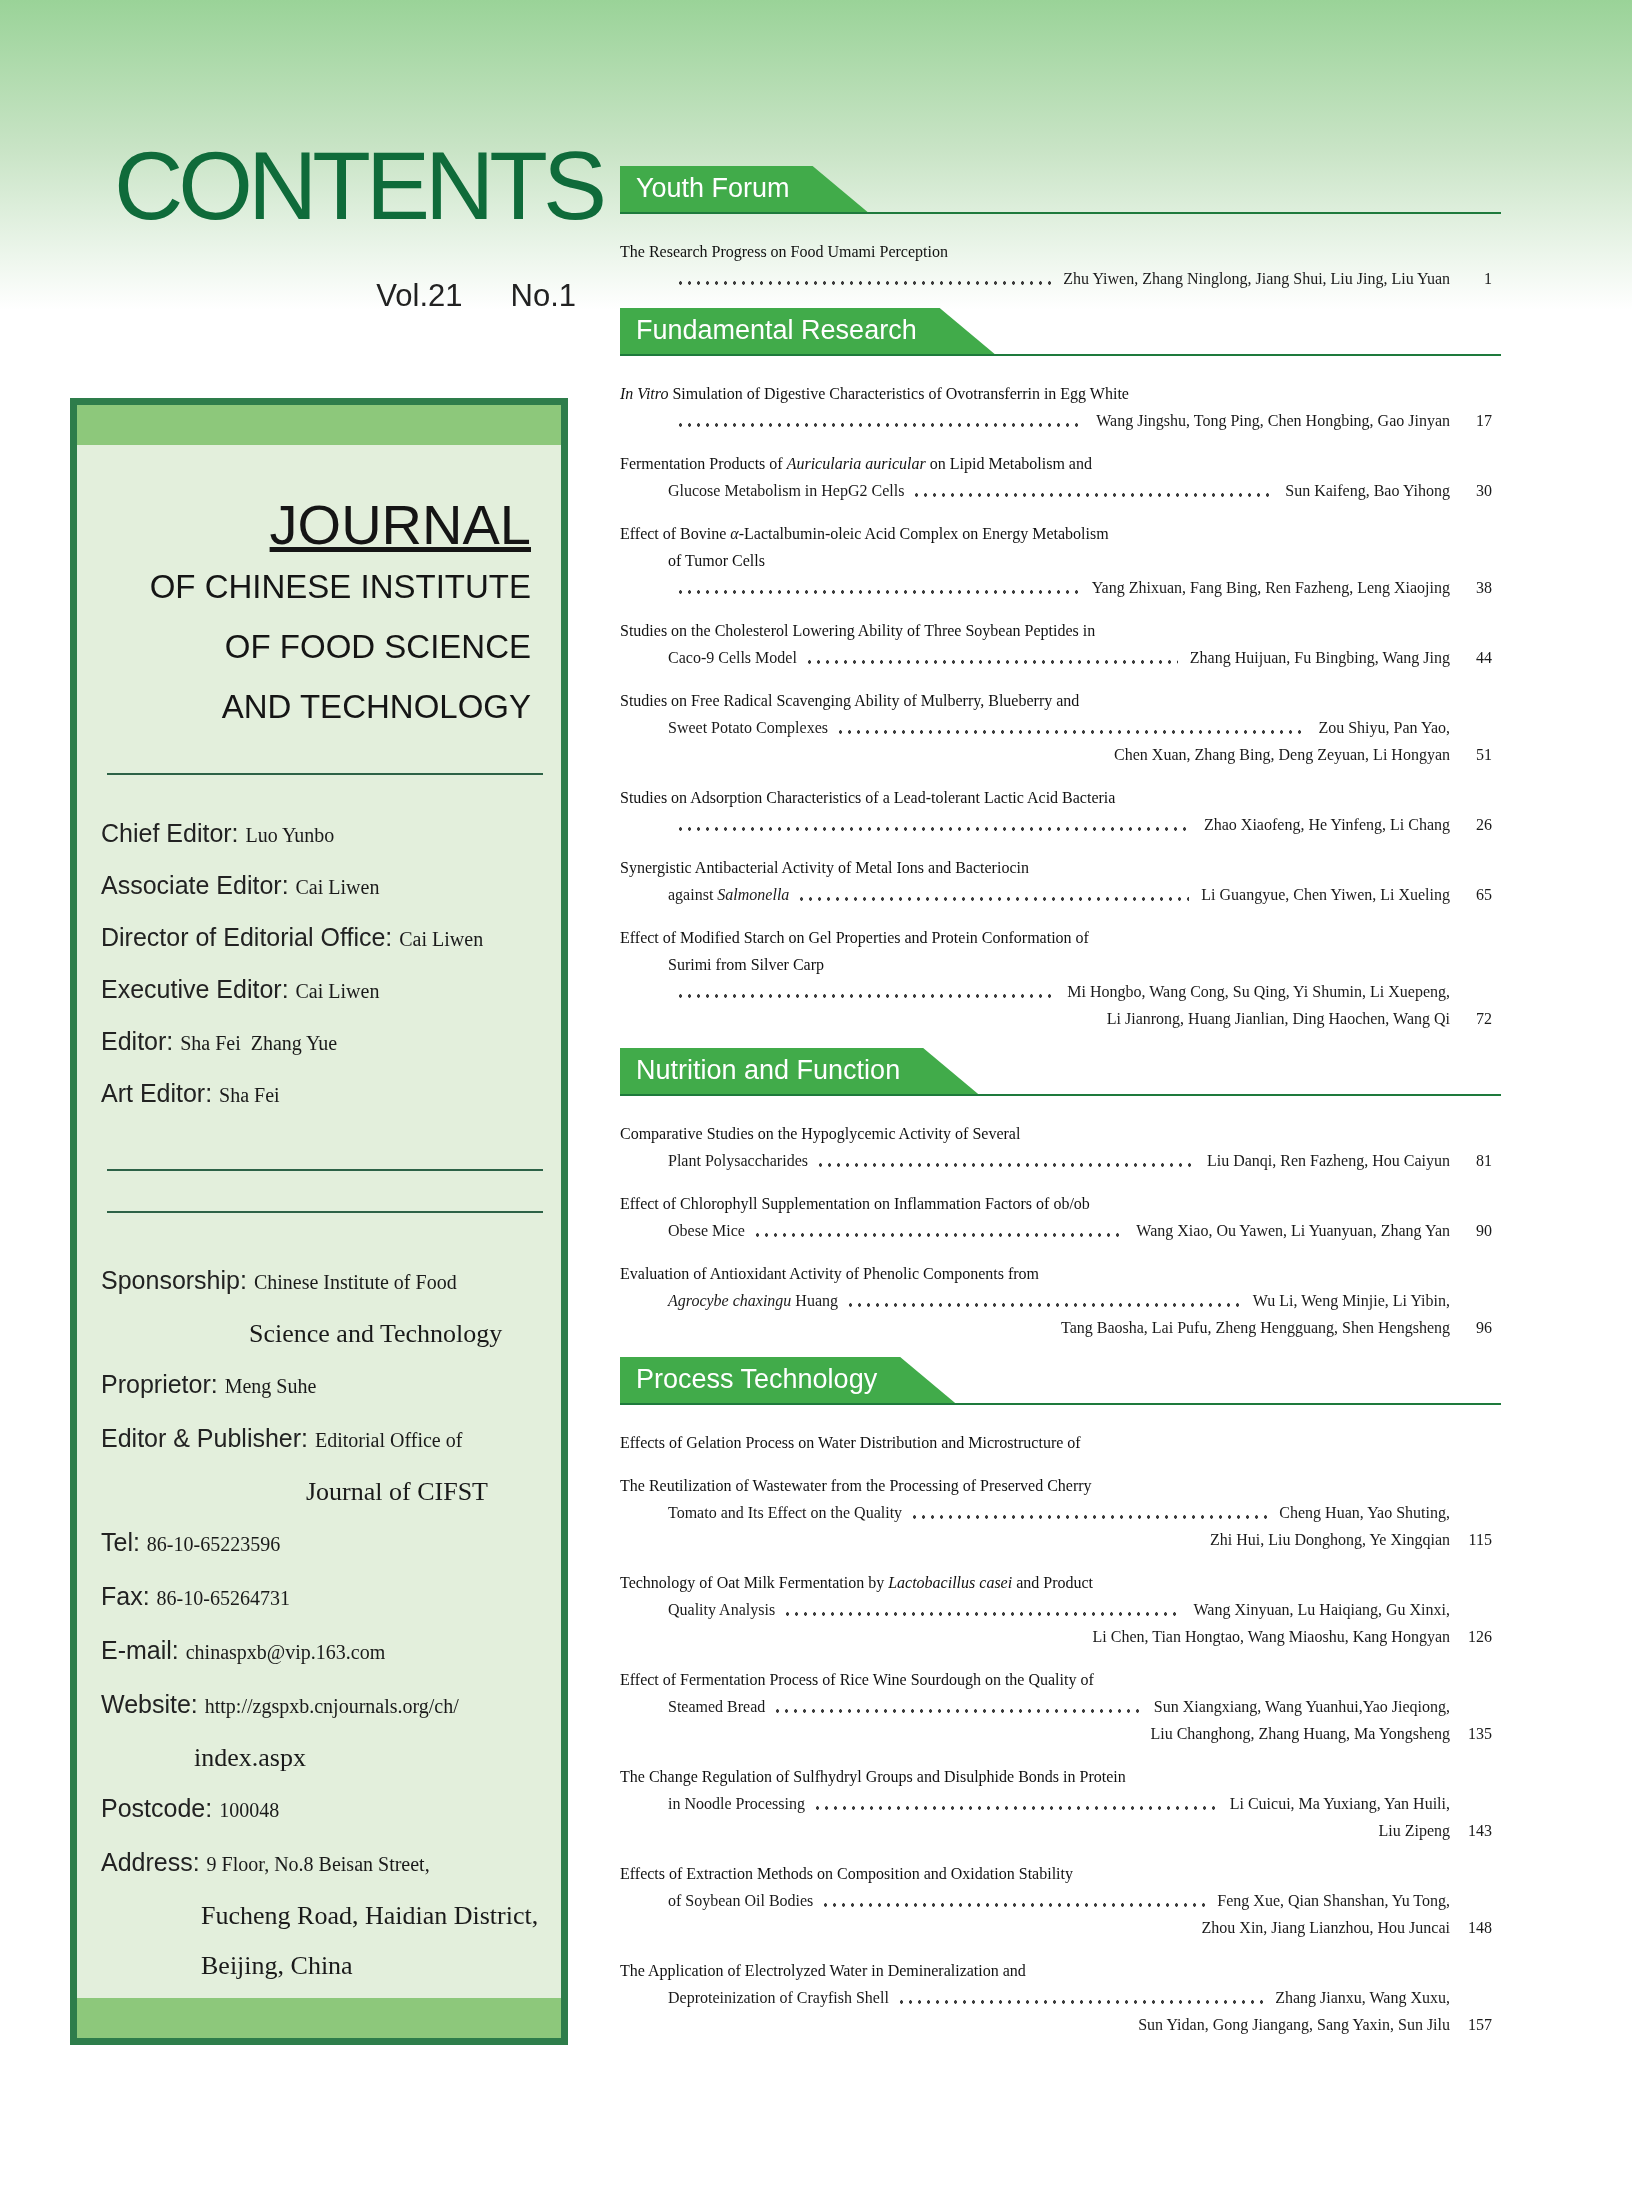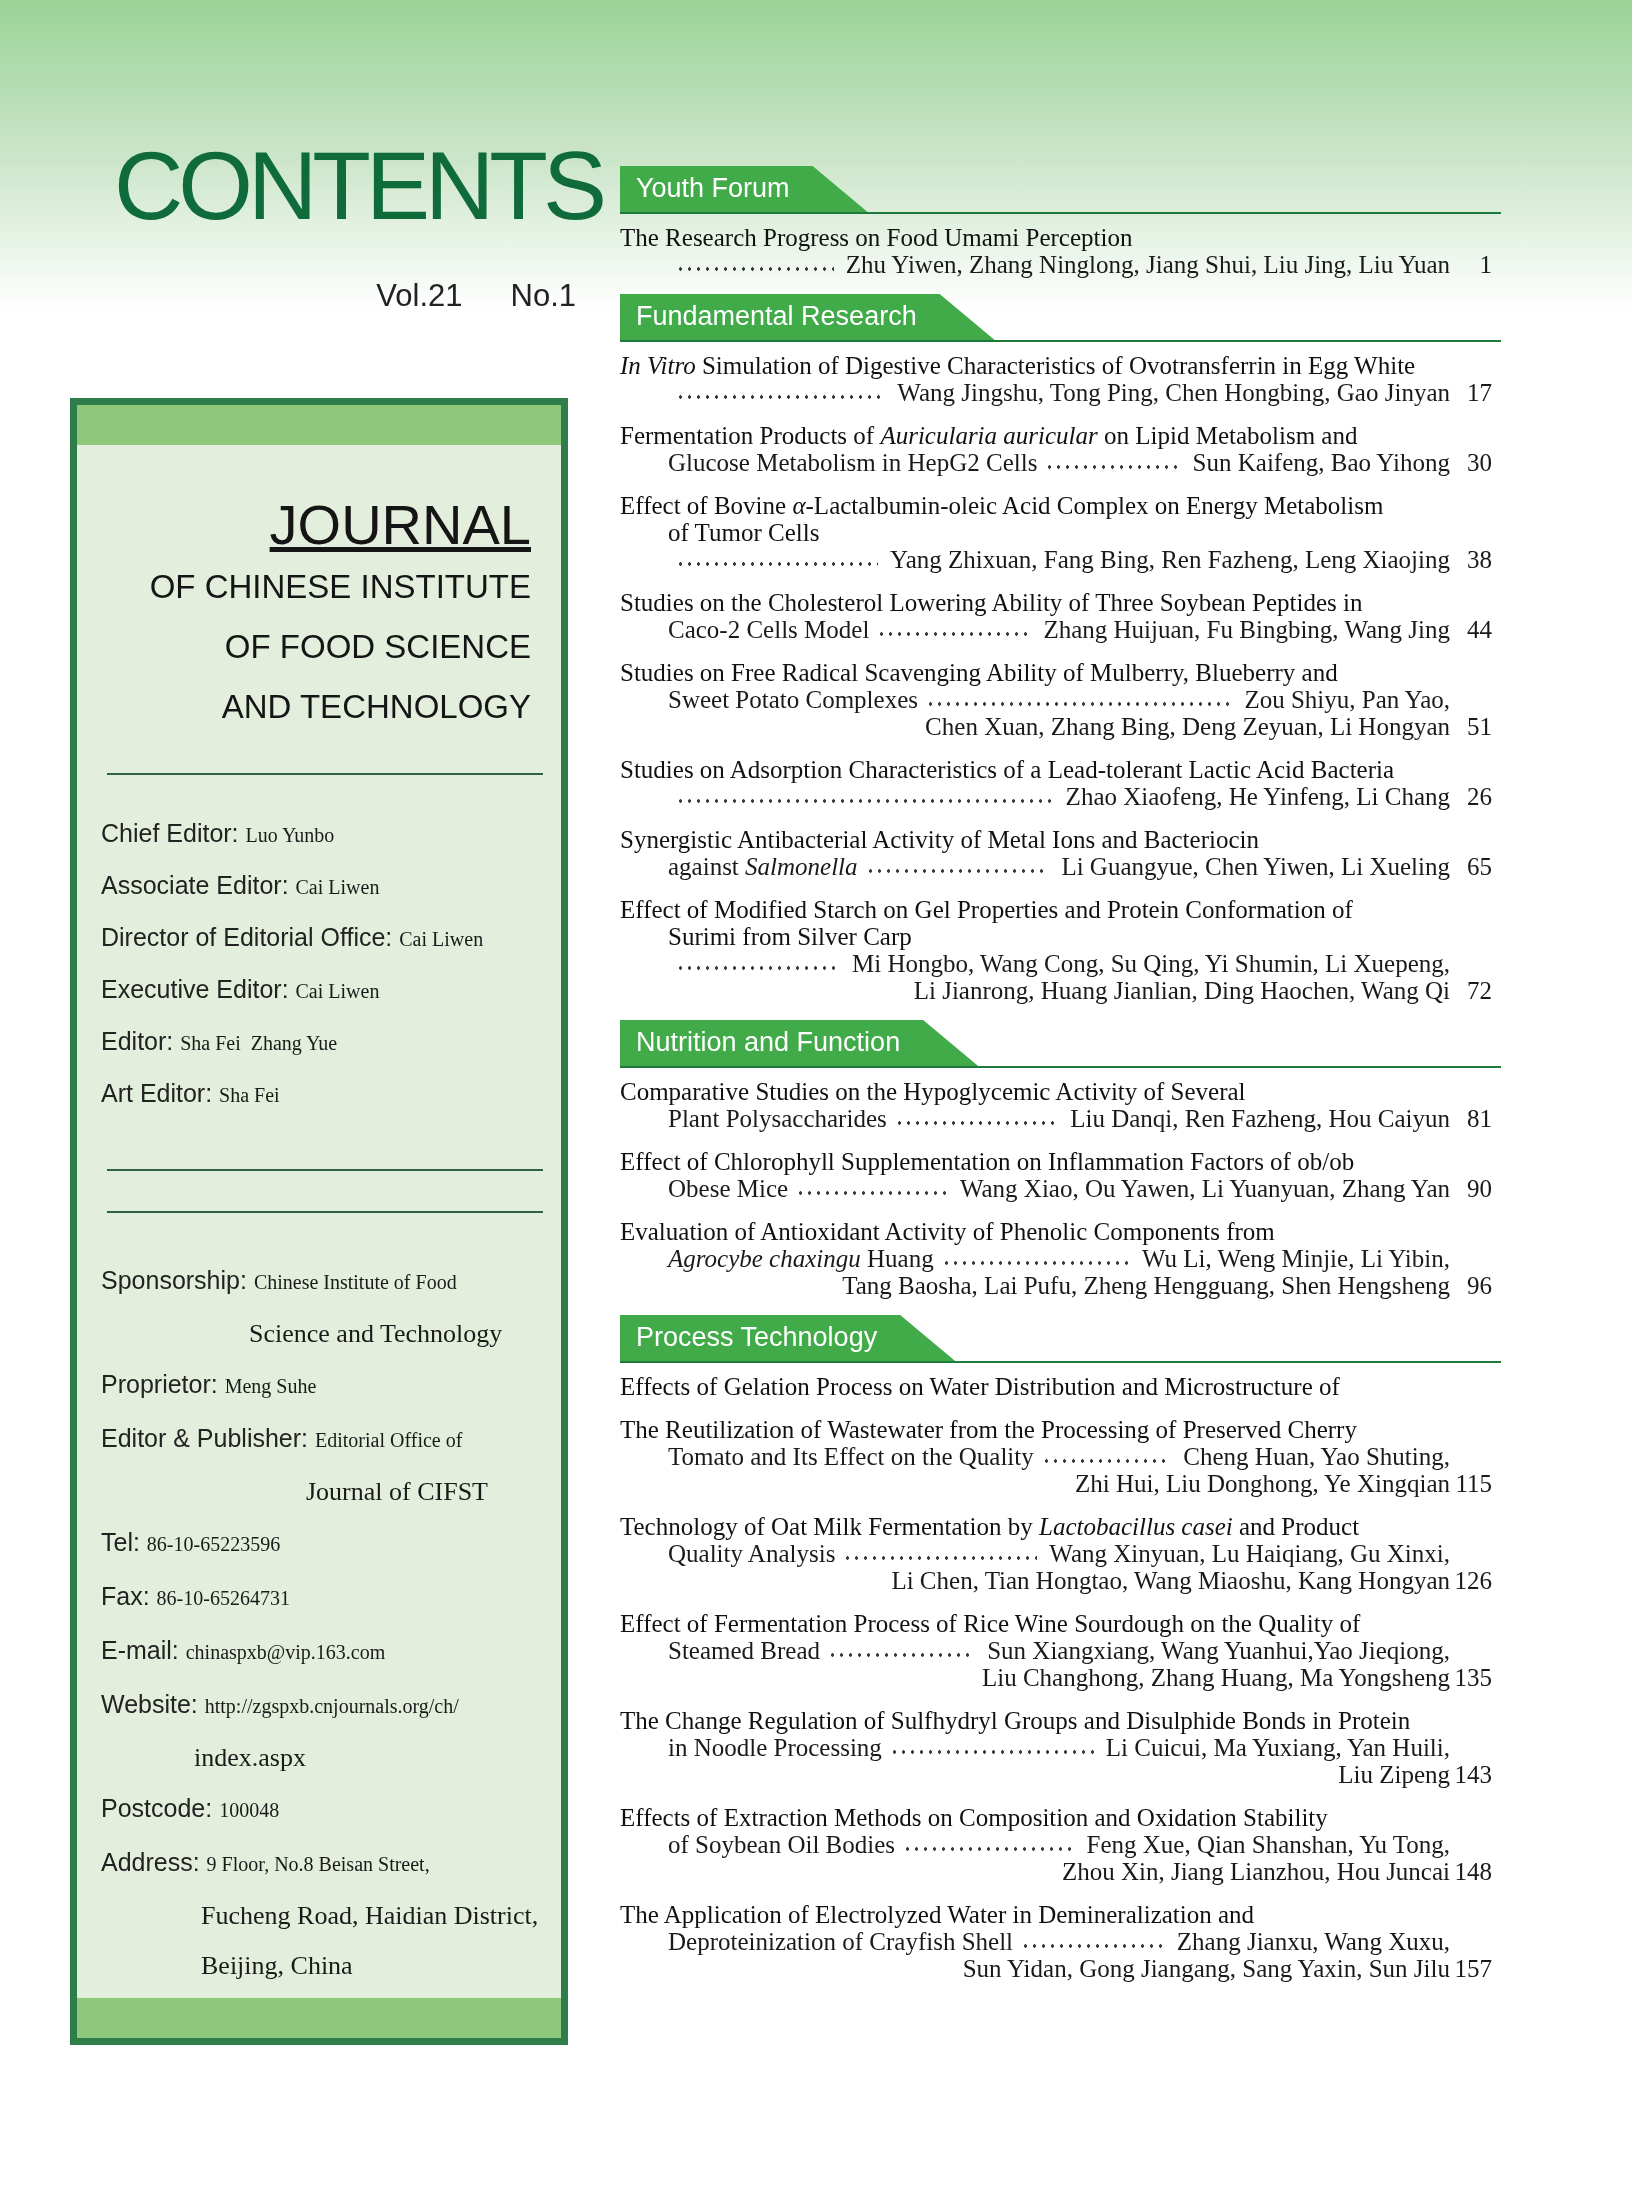--- a/index.html
+++ b/index.html
@@ -77,21 +77,21 @@
   .banner{
     display:inline-block;
     background:var(--banner-green);
     color:#ffffff;
     font-family:"Liberation Sans", sans-serif;
     font-size:27px;line-height:27px;
     padding:9px 78px 10px 16px;
     clip-path:polygon(0 0, calc(100% - 55px) 0, 100% 100%, 0 100%);
   }
   .entries{padding-top:10px;}
-  .entry{margin-bottom:16px;font-size:25px;line-height:27px;}
+  .entry{margin-bottom:16px;font-size:16px;line-height:27px;margin-top:14px;}
   .title-line{color:#111;}
   .title-line.indent{padding-left:48px;}
   .lline{display:flex;align-items:flex-end;}
   .lline .prefix{padding-left:48px;white-space:nowrap;}
   .dots{
     flex:1 1 30px;height:6px;margin:0 12px 6px 8px;min-width:30px;
     background:radial-gradient(circle, #3c3c3c 1.5px, transparent 1.9px) left center / 9px 6px repeat-x;
   }
   .authors{white-space:nowrap;}
   .pageno{flex:0 0 51px;text-align:right;padding-right:9px;box-sizing:border-box;}
@@ -195,21 +195,21 @@
             <div class="lline">
               <span class="prefix"></span>
               <span class="dots"></span>
               <span class="authors">Yang Zhixuan, Fang Bing, Ren Fazheng, Leng Xiaojing</span>
               <span class="pageno">38</span>
             </div>
           </div>
           <div class="entry">
             <div class="title-line">Studies on the Cholesterol Lowering Ability of Three Soybean Peptides in</div>
             <div class="lline">
-              <span class="prefix">Caco-2 Cells Model</span>
+              <span class="prefix">Caco-9 Cells Model</span>
               <span class="dots"></span>
               <span class="authors">Zhang Huijuan, Fu Bingbing, Wang Jing</span>
               <span class="pageno">44</span>
             </div>
           </div>
           <div class="entry">
             <div class="title-line">Studies on Free Radical Scavenging Ability of Mulberry, Blueberry and</div>
             <div class="lline">
               <span class="prefix">Sweet Potato Complexes</span>
               <span class="dots"></span>

